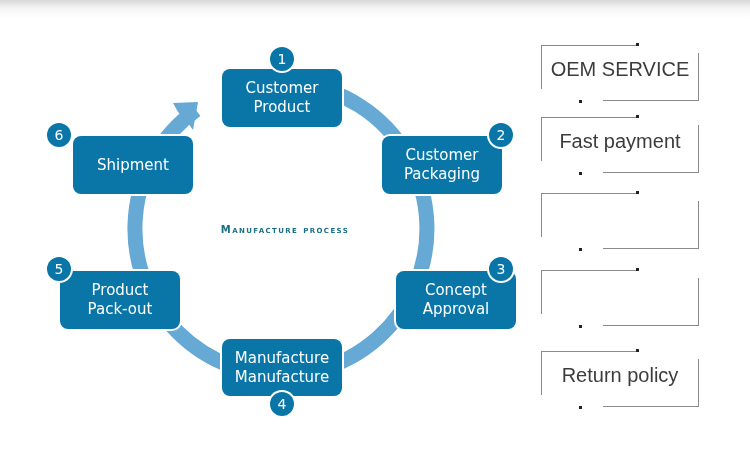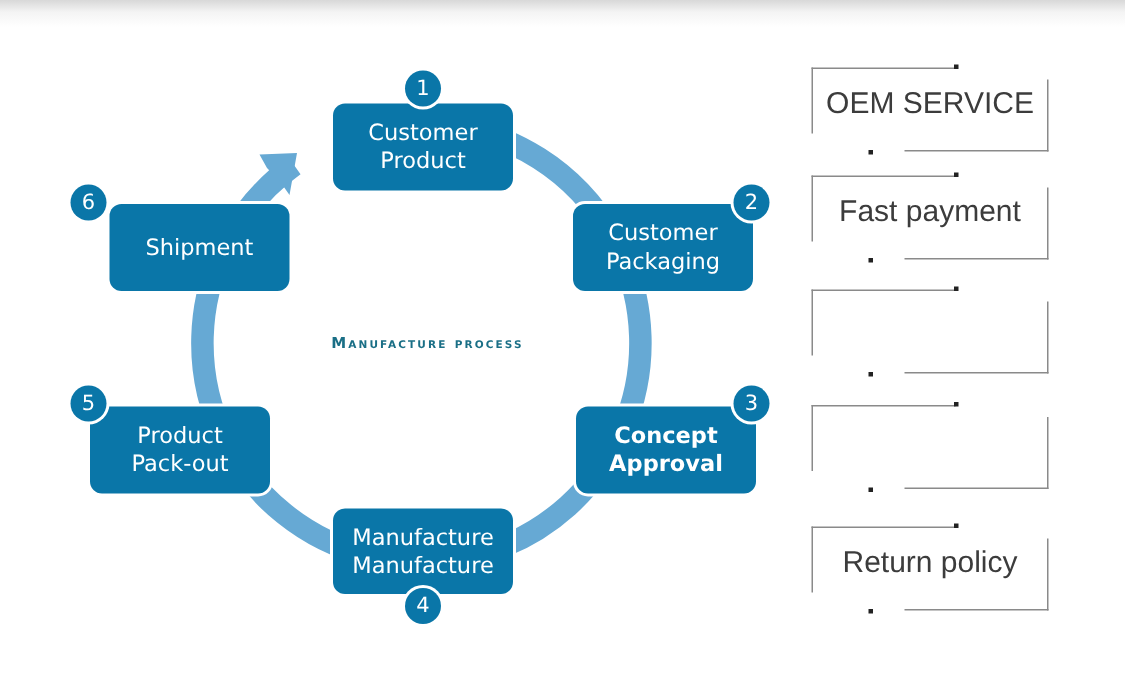--- a/index.html
+++ b/index.html
@@ -49,21 +49,21 @@
   <div class="badge" style="left:270px; top:47px;">1</div>
 
   <div class="step" style="left:382px; top:136px; width:120px; height:58px;">
     <div>
         <div>Customer</div>
         <div>Packaging</div>
       </div>
   </div>
   <div class="badge" style="left:489px; top:123px;">2</div>
 
-  <div class="step" style="left:384px; top:271px; width:120px; height:58px;font-weight:bold;">
+  <div class="step" style="left:396px; top:271px; width:120px; height:58px;">
     <div>
         <div>Concept</div>
         <div>Approval</div>
       </div>
   </div>
   <div class="badge" style="left:489px; top:257px;">3</div>
 
   <div class="step" style="left:222px; top:339px; width:120px; height:57px;">
     <div>
         <div>Manufacture</div>

